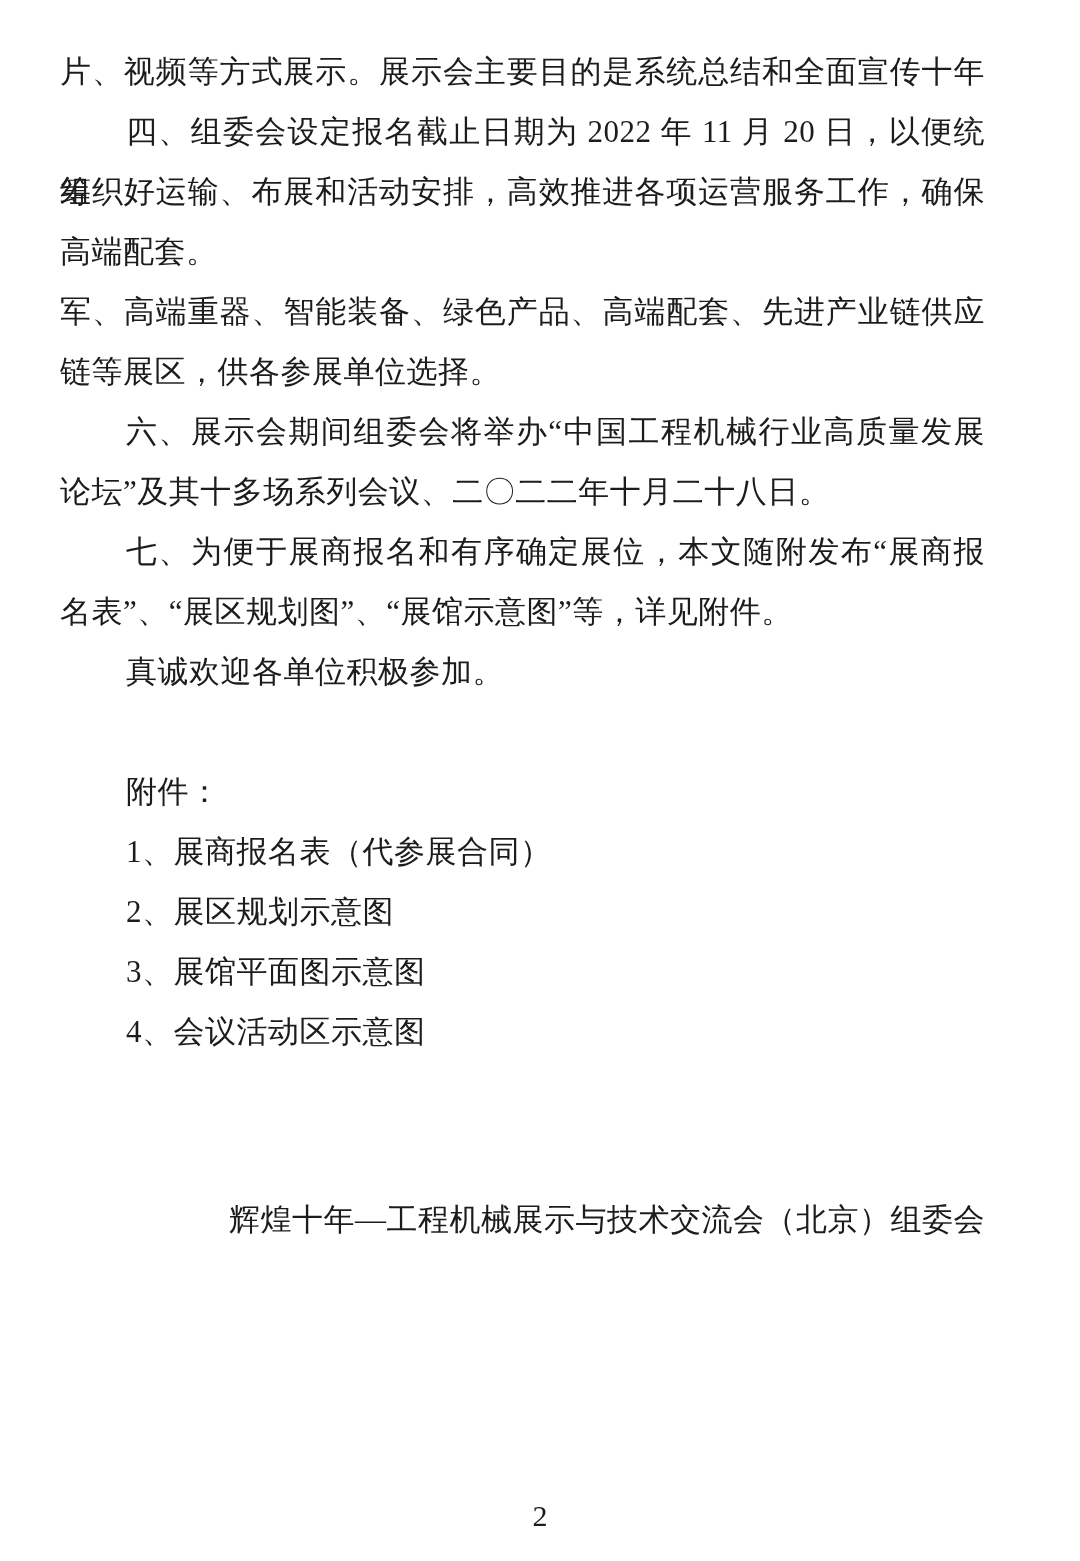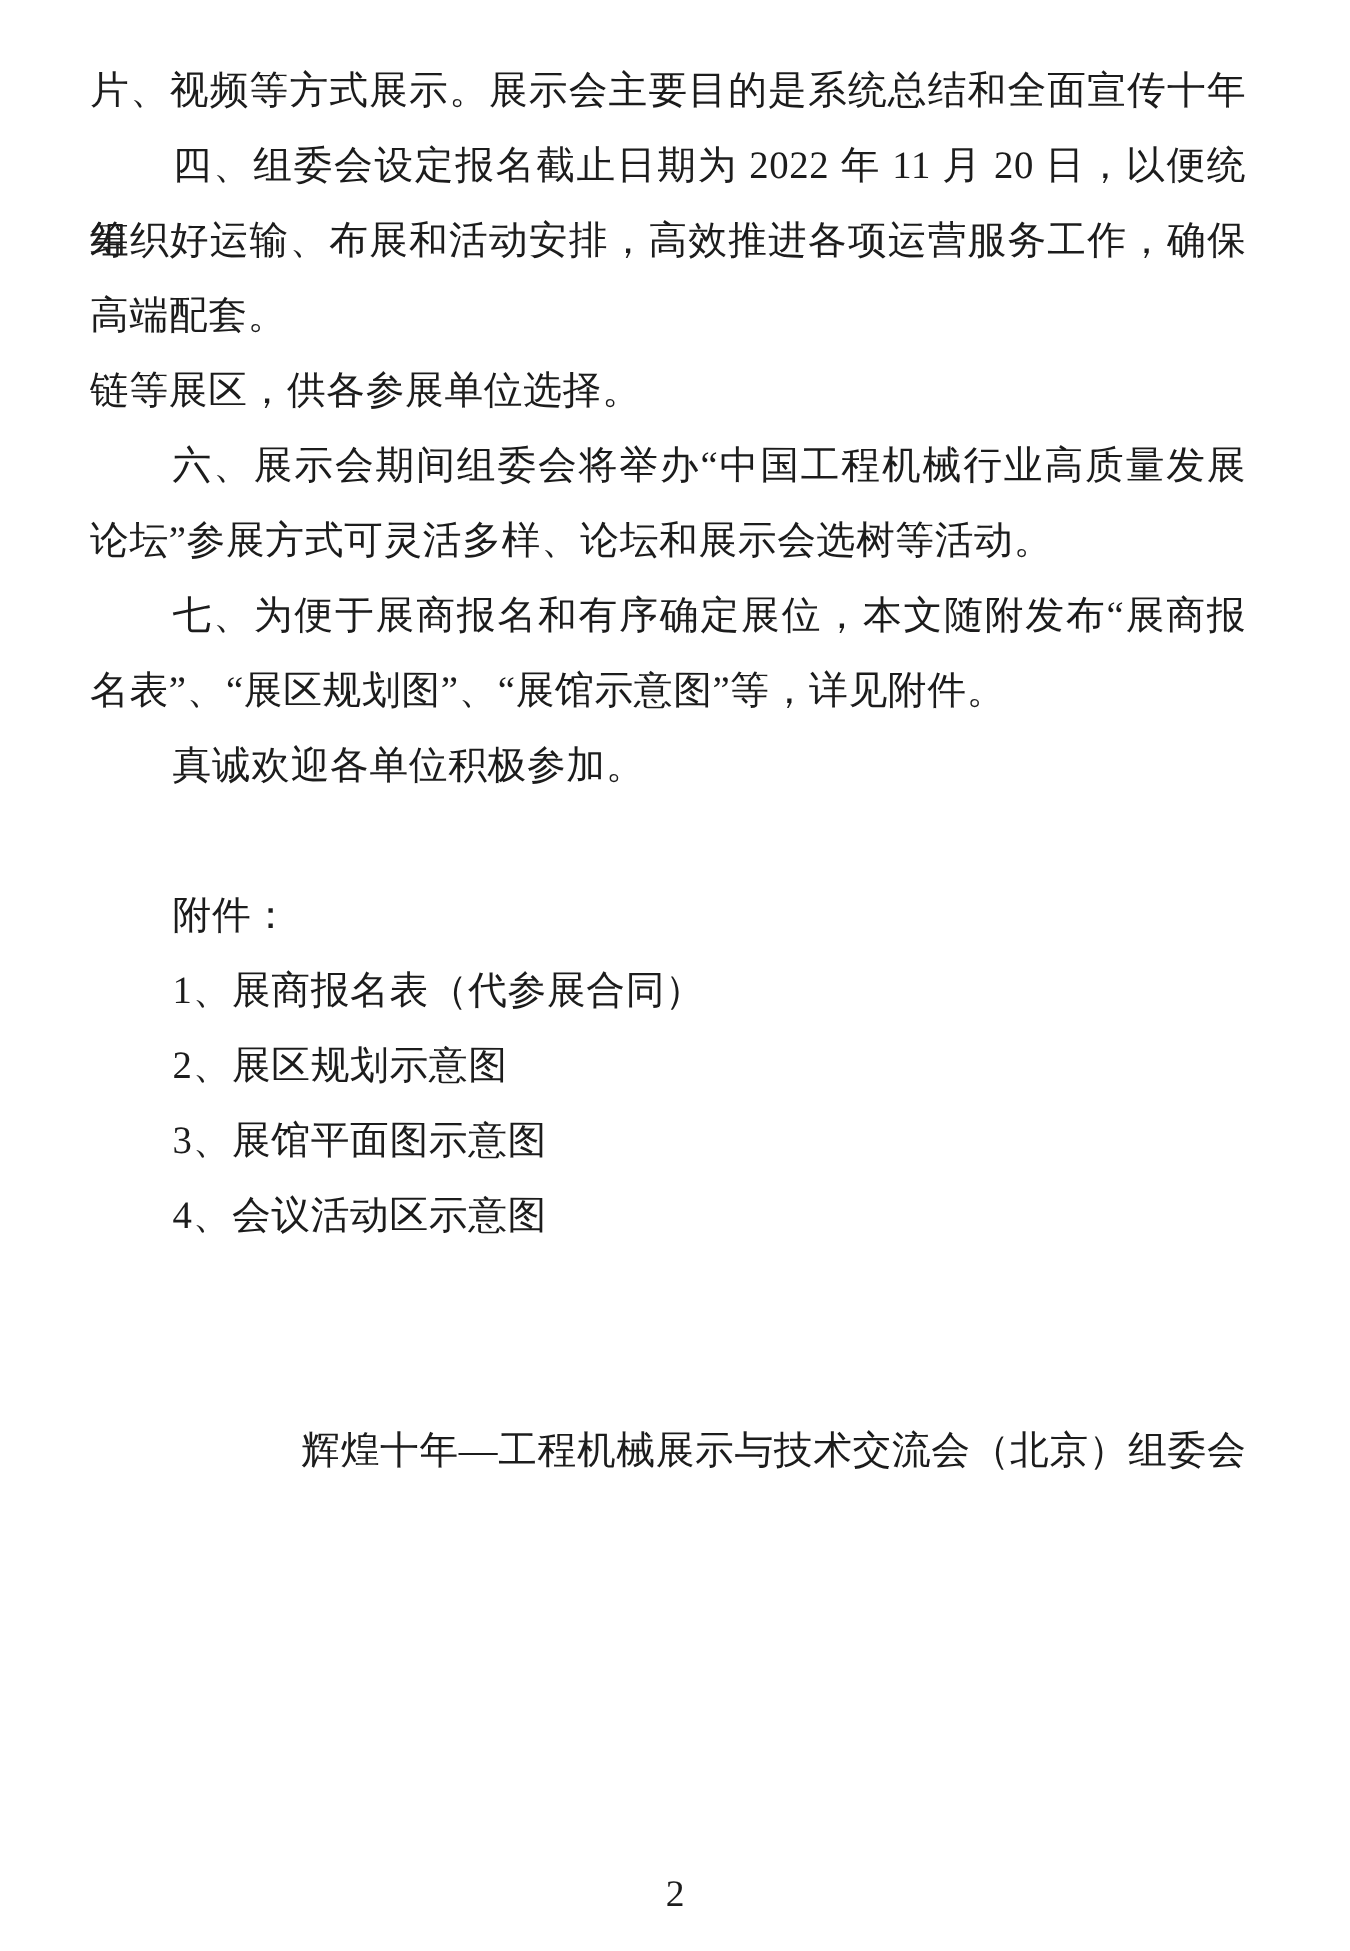--- a/index.html
+++ b/index.html
@@ -7,21 +7,21 @@
     position: relative;
     width: 1080px;
     height: 1561px;
     background: #ffffff;
     font-family: "Liberation Serif", "DejaVu Serif", serif;
     color: #1c1c1c;
     overflow: hidden;
   }
   .column {
     position: absolute;
-    left: 72px;
+    left: 60px;
     top: 42px;
     width: 925px;
   }
   .line {
     font-size: 31px;
     line-height: 60px;
     height: 60px;
     letter-spacing: 0.5px;
   }
   .just {
@@ -45,23 +45,24 @@
 </head>
 <body>
 
 <div class="page">
   <div class="column">
 
     <div class="line just">片、视频等方式展示。展示会主要目的是系统总结和全面宣传十年</div>
     <div class="line just indent">四、组委会设定报名截止日期为 2022 年 11 月 20 日，以便统筹</div>
     <div class="line just">组织好运输、布展和活动安排，高效推进各项运营服务工作，确保</div>
     <div class="line">高端配套。</div>
+    <div class="line just">军、高端重器、智能装备、绿色产品、高端配套、先进产业链供应</div>
     <div class="line">链等展区，供各参展单位选择。</div>
     <div class="line just indent">六、展示会期间组委会将举办“中国工程机械行业高质量发展</div>
-    <div class="line">论坛”参展方式可灵活多样、论坛和展示会选树等活动。</div>
+    <div class="line">论坛”及其十多场系列会议、二〇二二年十月二十八日。</div>
     <div class="line just indent">七、为便于展商报名和有序确定展位，本文随附发布“展商报</div>
     <div class="line">名表”、“展区规划图”、“展馆示意图”等，详见附件。</div>
     <div class="line indent">真诚欢迎各单位积极参加。</div>
 
     <div class="blank"></div>
 
     <div class="line indent">附件：</div>
     <div class="line indent">1、展商报名表（代参展合同）</div>
     <div class="line indent">2、展区规划示意图</div>
     <div class="line indent">3、展馆平面图示意图</div>

